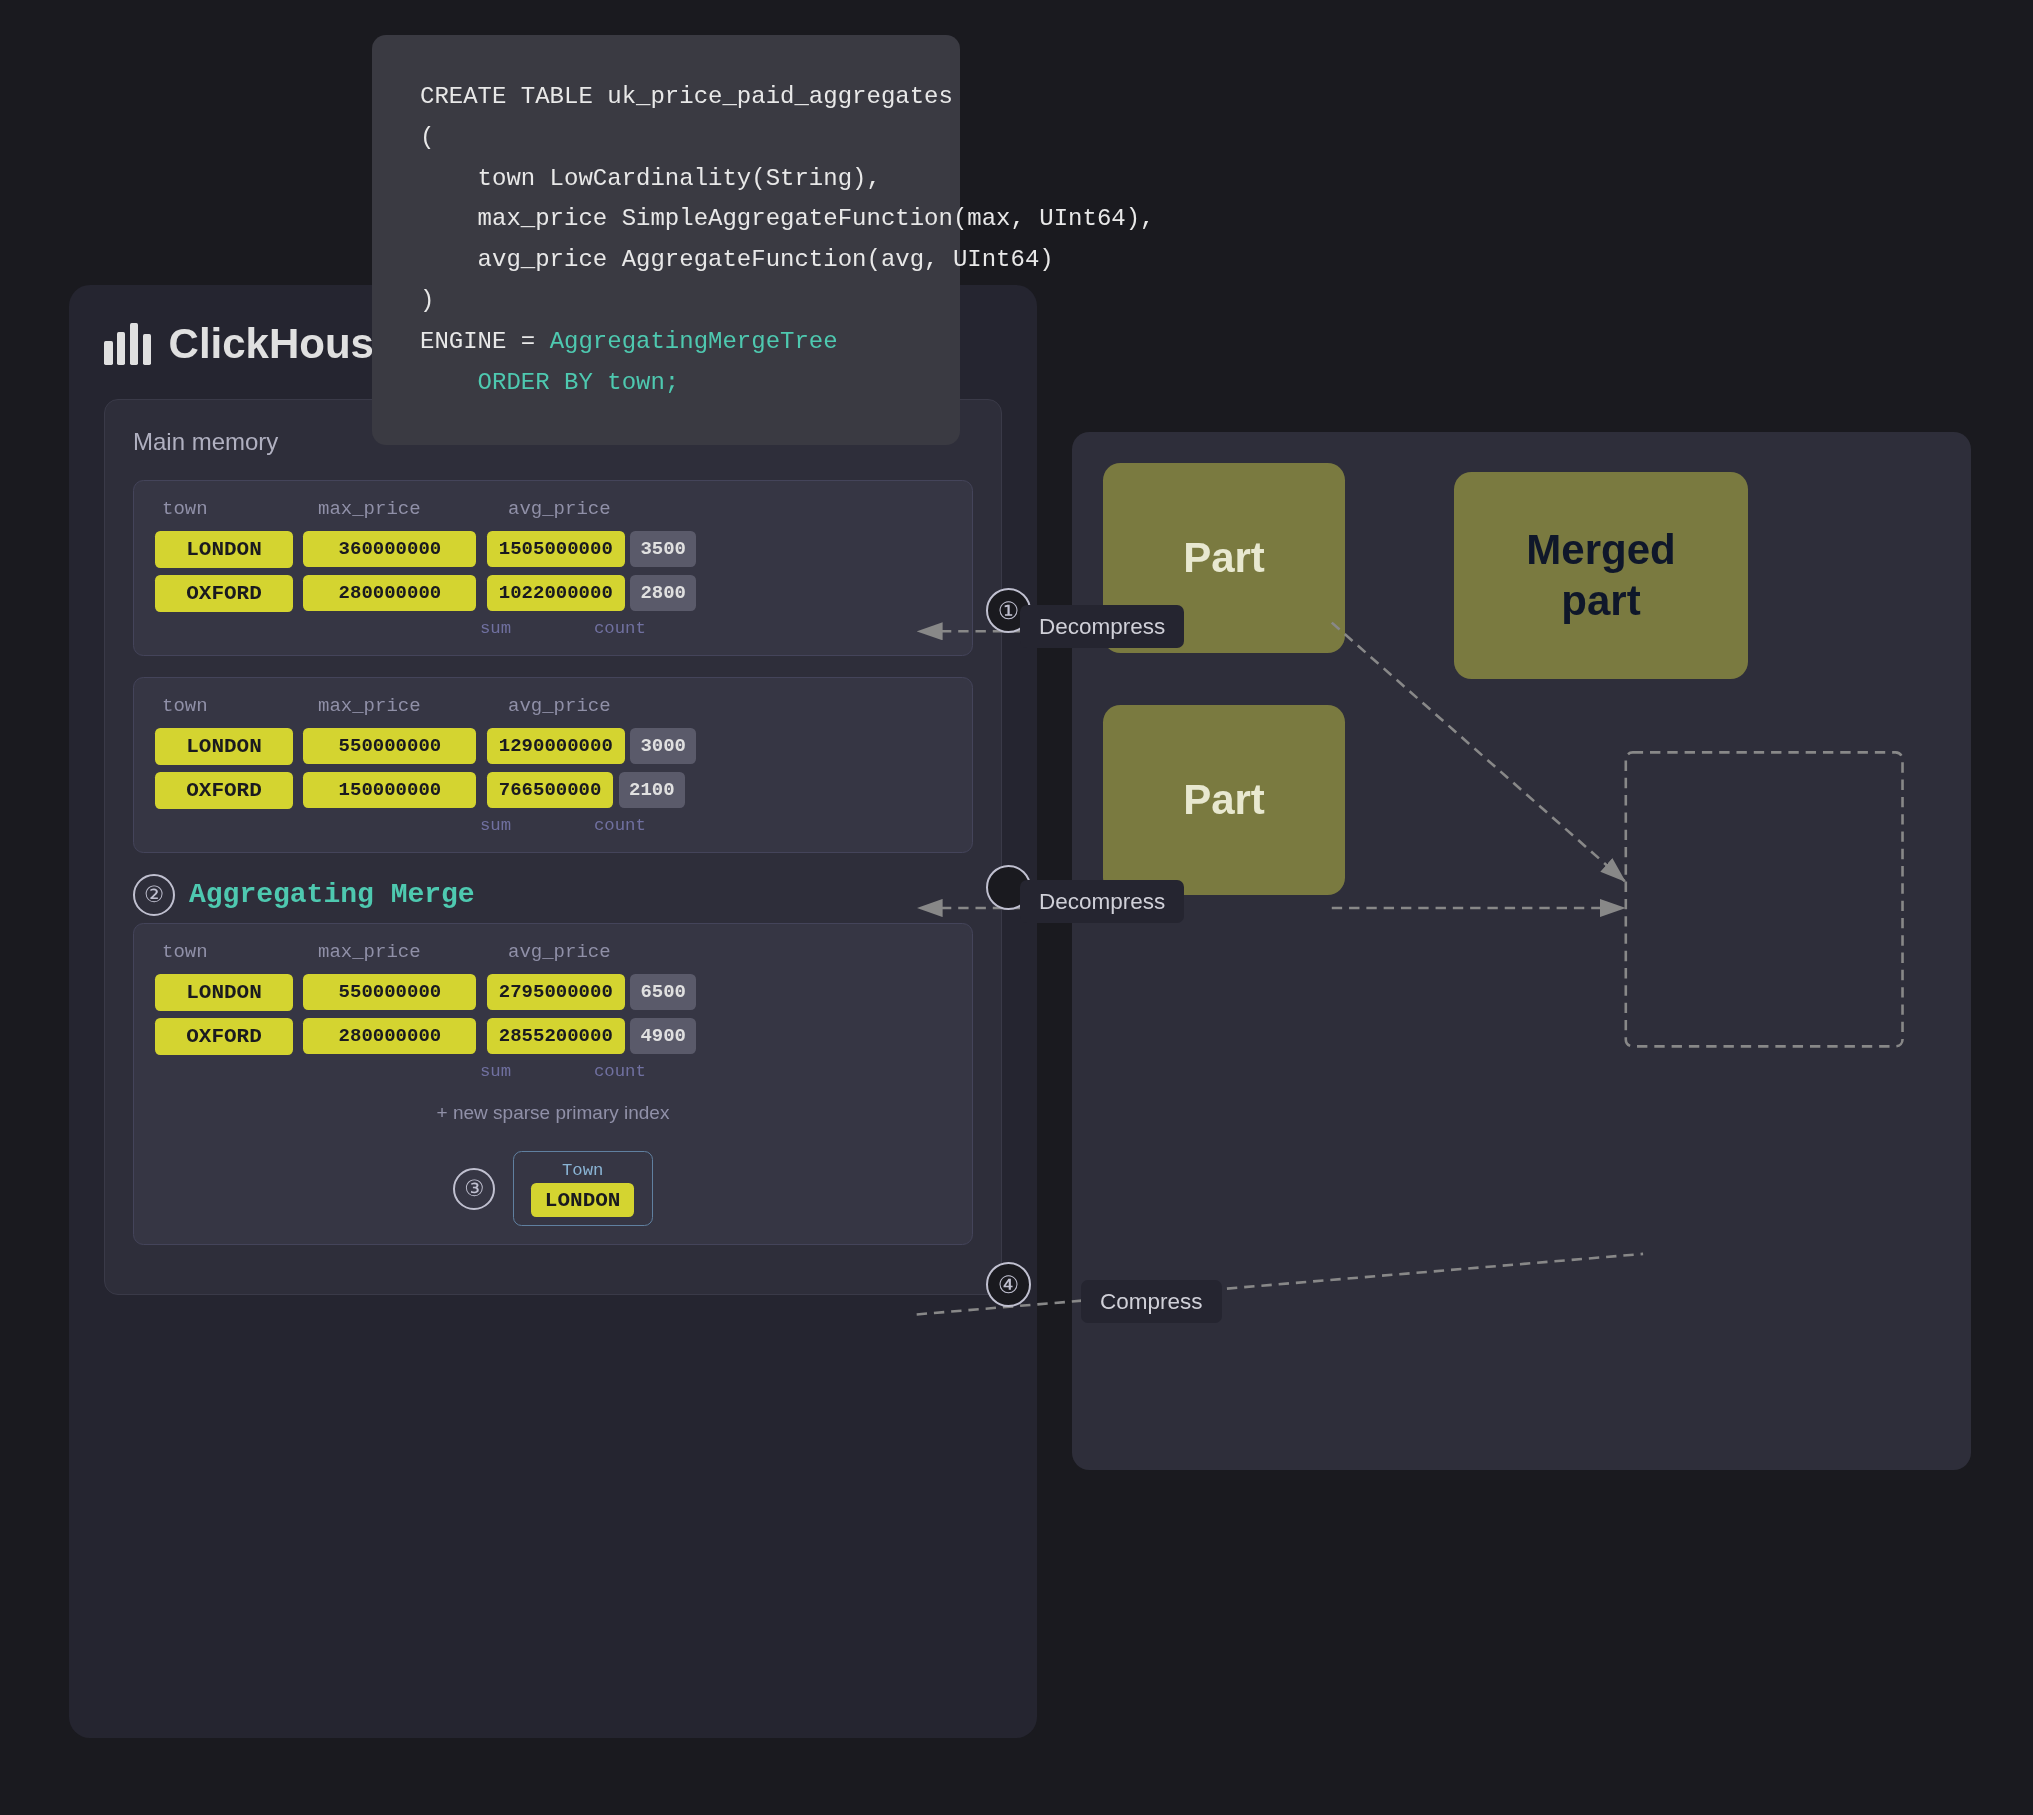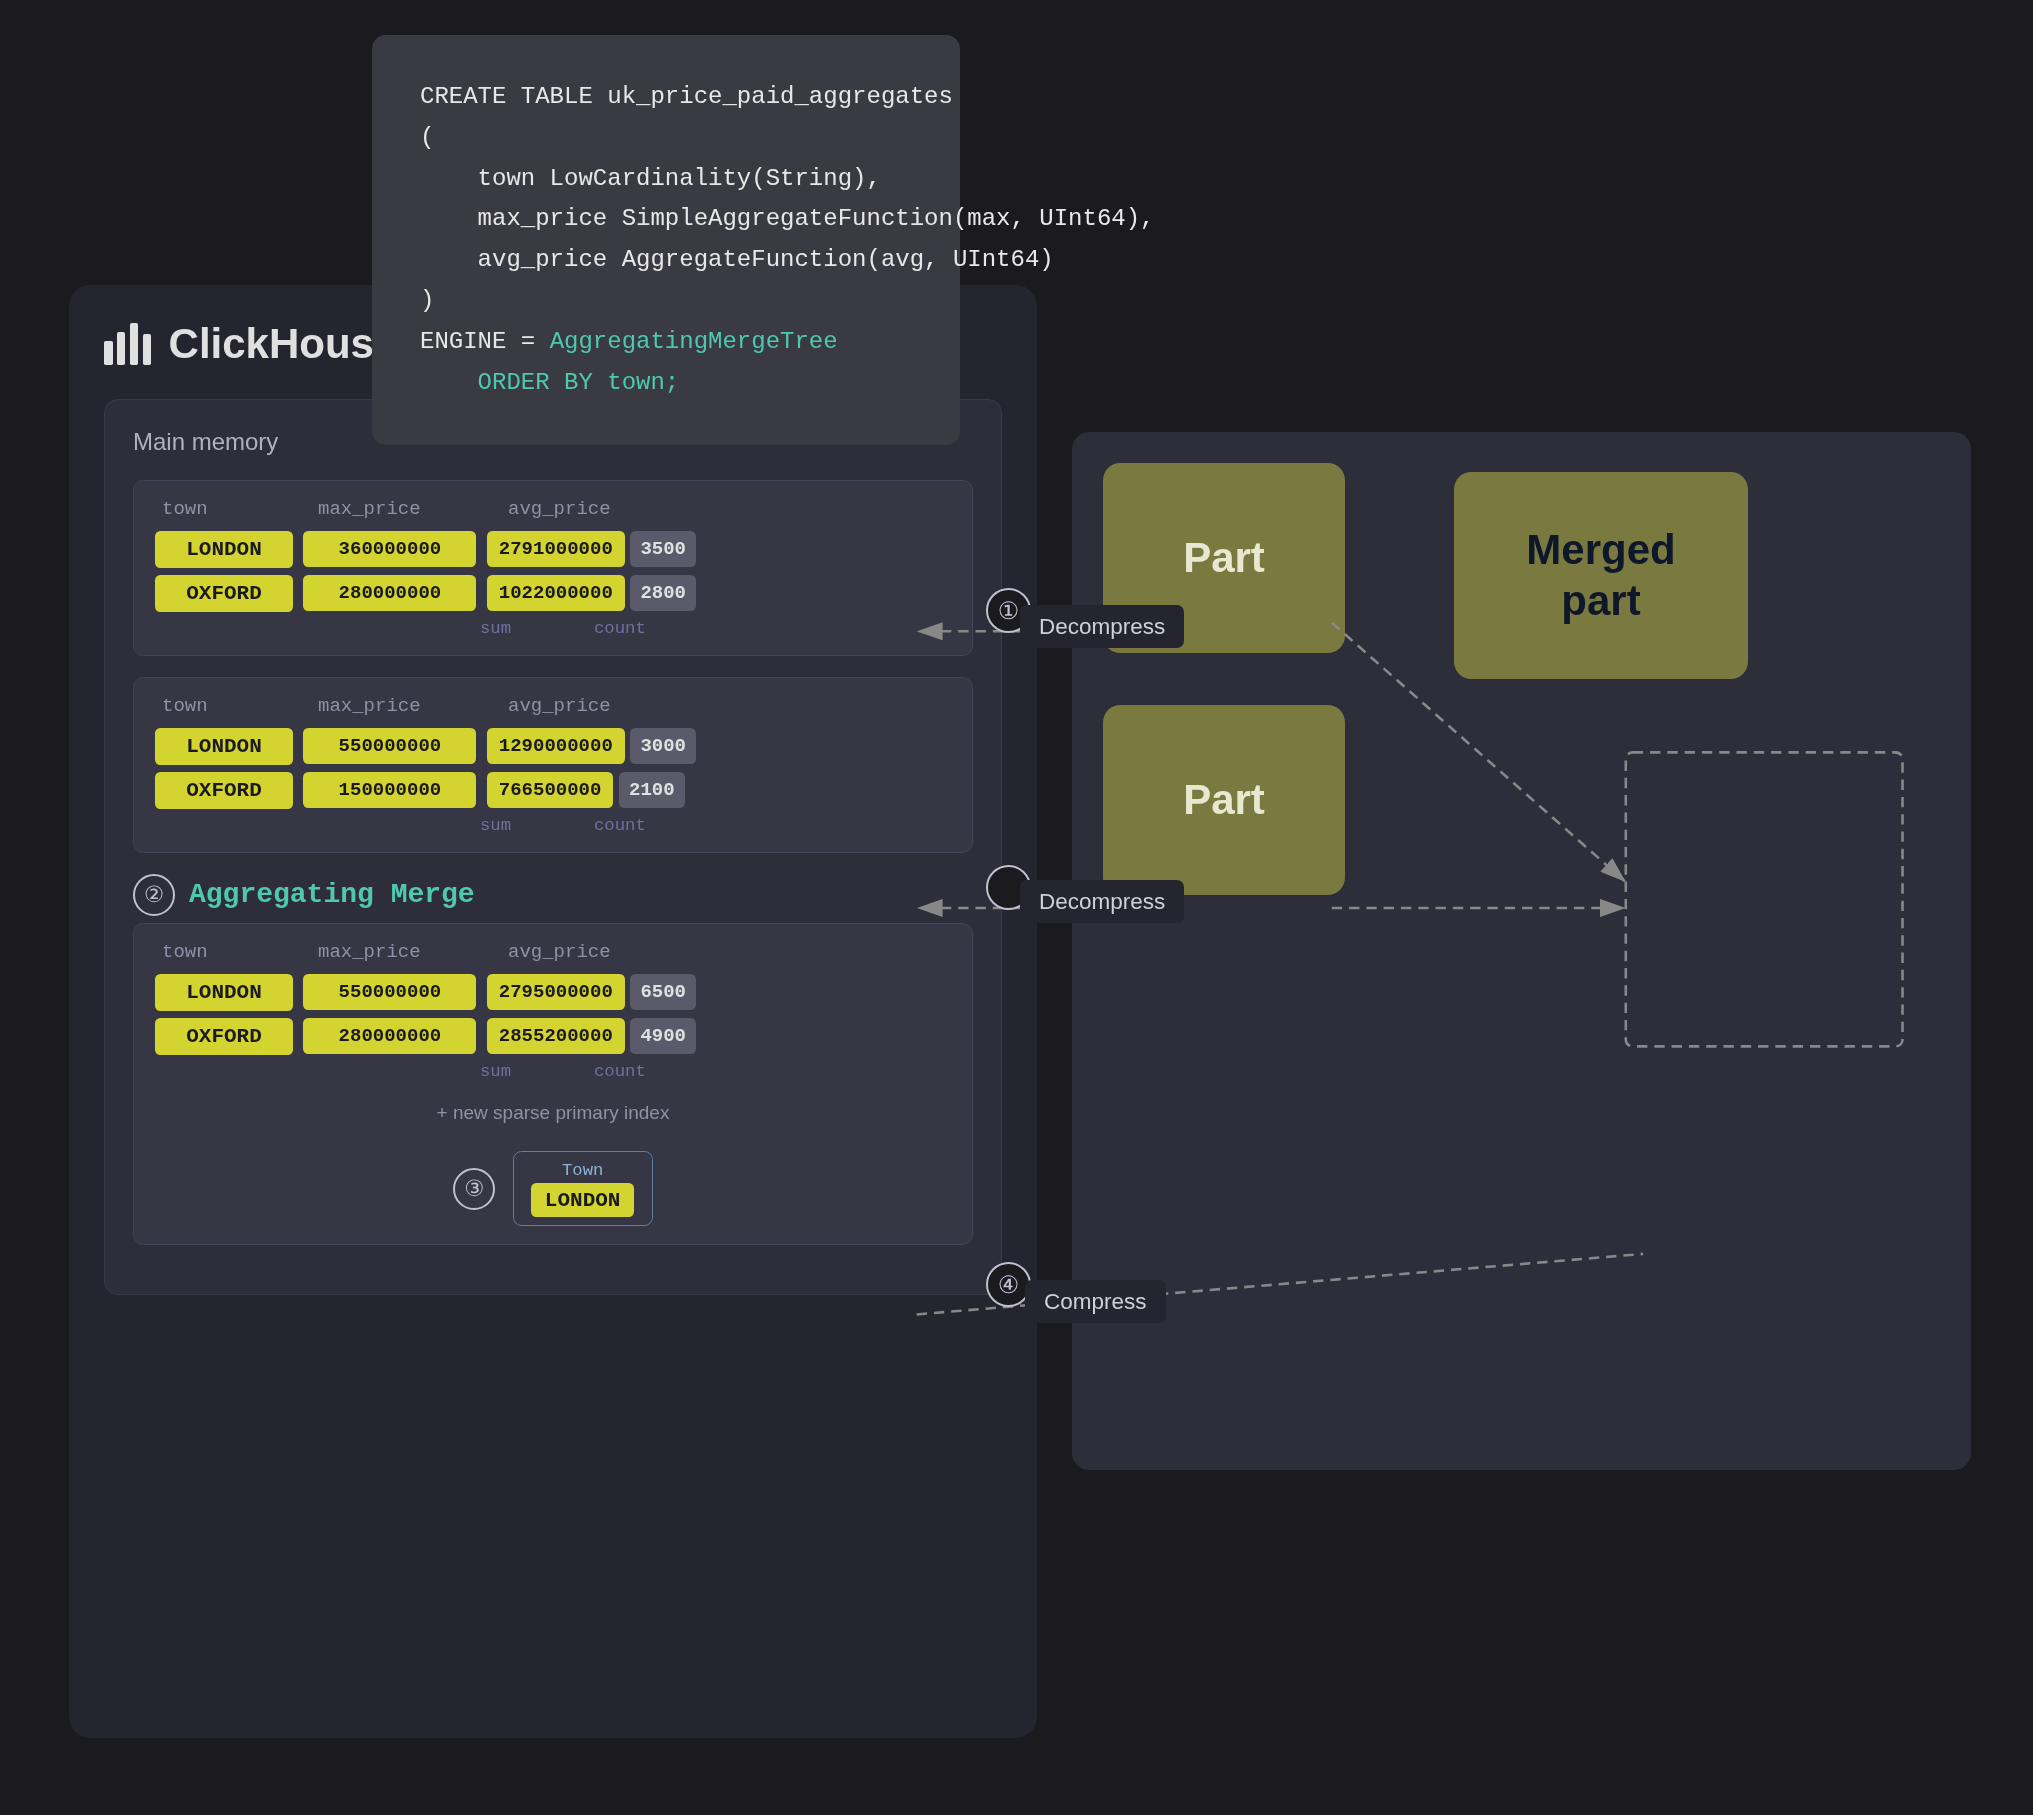--- a/index.html
+++ b/index.html
@@ -373,21 +373,21 @@
     <div class="data-block">
       <div class="col-headers">
         <span class="col-h town">town</span>
         <span class="col-h max_price">max_price</span>
         <span class="col-h avg_price">avg_price</span>
       </div>
       <div class="data-row">
         <span class="cell-town">LONDON</span>
         <span class="cell-price">360000000</span>
         <div class="avg-group">
-          <span class="cell-avg-sum">2791000000</span>
+          <span class="cell-avg-sum">1505000000</span>
           <span class="cell-avg-count">3500</span>
         </div>
       </div>
       <div class="data-row">
         <span class="cell-town">OXFORD</span>
         <span class="cell-price">280000000</span>
         <div class="avg-group">
           <span class="cell-avg-sum">1022000000</span>
           <span class="cell-avg-count">2800</span>
         </div>
@@ -516,14 +516,14 @@
 <div class="circle-num" style="position:absolute; top:588px; left:986px;">①</div>
 
 <div class="arrow-label" style="position:absolute; top:605px; left:1020px;">Decompress</div>
 
 <div class="circle-num" style="position:absolute; top:865px; left:986px;"></div>
 
 <div class="arrow-label" style="position:absolute; top:880px; left:1020px;">Decompress</div>
 
 <div class="circle-num" style="position:absolute; top:1262px; left:986px;">④</div>
 
-<div class="arrow-label" style="position:absolute; top:1280px; left:1025px;">Compress</div>
+<div class="arrow-label" style="position:absolute; top:1280px; left:1081px;">Compress</div>
 
 
 </body></html>

